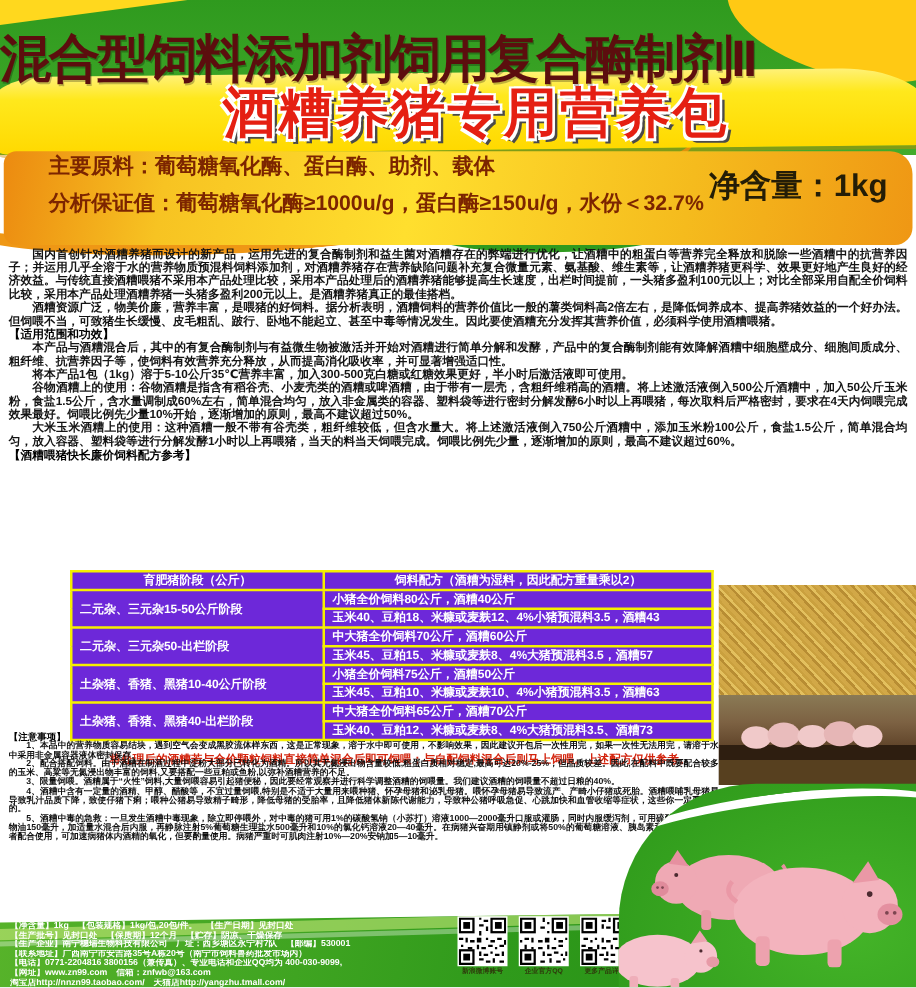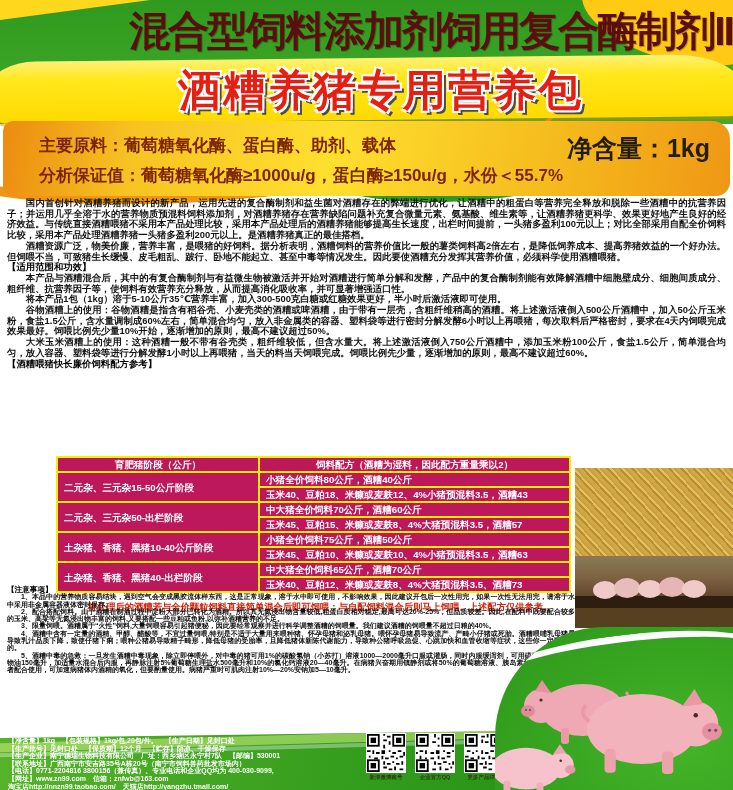--- a/index.html
+++ b/index.html
@@ -5,51 +5,51 @@
   html,body{margin:0;padding:0;background:#e8e8e8;}
   .poster{position:relative;width:733px;height:790px;background:#ffffff;overflow:hidden;
           font-family:"Liberation Sans","DejaVu Sans",sans-serif;}
   
   .header{position:absolute;top:0;left:0;right:0;height:124px;
           background:linear-gradient(180deg,#2f9a1e,#43ab2b);}
   .corner-tl{position:absolute;top:0;left:0;width:150px;height:20px;background:#ffd81e;
              clip-path:polygon(0 0,100% 0,0 100%);z-index:1;}
   .corner-tr{position:absolute;top:-26px;right:-36px;width:190px;height:86px;background:#ffc914;
              border-radius:50%;transform:rotate(16deg);z-index:1;}
-  .main-title{position:absolute;top:4px;left:0;right:0;text-align:right;z-index:4;
+  .main-title{position:absolute;top:20px;left:0;right:0;text-align:left;z-index:4;
               font-size:41px;font-weight:900;color:#5c0e0e;letter-spacing:-2px;
               text-shadow:1px 1px 0 rgba(0,0,0,.25);white-space:nowrap;}
   .orange-curve{position:absolute;top:64px;left:-80px;width:640px;height:120px;
                 border-bottom:15px solid #ef9715;border-radius:50%;transform:rotate(-5deg);z-index:1;}
   .banner{position:absolute;top:58px;left:-10px;right:-10px;height:62px;z-index:2;
           background:linear-gradient(180deg,#fff176 0%,#ffe81c 30%,#ffd900 100%);
           border-radius:46px 70px 14px 18px / 26px 34px 10px 12px;transform:rotate(-.6deg);
           box-shadow:0 3px 0 rgba(205,140,0,.45);}
   .subtitle{position:absolute;top:62px;left:0;right:0;text-align:center;z-index:3;
             font-size:43px;font-weight:900;color:#e51f12;letter-spacing:2px;white-space:nowrap;
             text-shadow:-2px -2px 0 #fff,2px -2px 0 #fff,-2px 2px 0 #fff,2px 2px 0 #fff,4px 4px 0 #4a4a4a;padding-left:28px;}
   
   .green-tongue{position:absolute;top:168px;left:315px;width:255px;height:34px;background:#2f9a1e;
                 border-radius:0 0 55% 45% / 0 0 30px 30px;z-index:1;}
   .gold-band{position:absolute;top:121px;left:3px;right:3px;height:75px;z-index:2;
              background:linear-gradient(100deg,#ec8a10 0%,#f7c322 18%,#ffdf2e 45%,#f5bb1d 75%,#ef9714 100%);
              border-radius:10px 18px 14px 10px;}
   .gold-line{margin:0;padding:0 0 0 36px;font-size:17px;font-weight:800;color:#7c2500;white-space:nowrap;}
-  .gold-line.l1{padding-top:13px;}
+  .gold-line.l1{}
   .gold-line.l2{padding-top:7px;}
   .net-content{position:absolute;top:11px;right:20px;font-size:25px;font-weight:900;color:#241d06;white-space:nowrap;}
   
   .body-copy{position:absolute;top:198px;left:7px;width:719px;z-index:1;
              font-size:9.4px;line-height:10.7px;color:#141414;font-weight:600;text-align:justify;}
   .body-copy p{margin:0;}
   .p-ind{text-indent:2em;}
   .sec-title{font-weight:700;color:#000;}
   
   .feed-table{position:absolute;top:456px;left:56px;width:515px;border-collapse:collapse;z-index:2;}
-  .feed-table td{border:2px solid #f5f000;background:#be185d;color:#ffffff;font-weight:800;
+  .feed-table td{border:2px solid #f5f000;background:#6d28d9;color:#ffffff;font-weight:800;
                  font-size:9.6px;line-height:11px;padding:1px 6px;}
   .feed-table td.stage{width:188px;}
   .feed-table td.th{text-align:center;}
   .table-note{position:absolute;top:601px;left:40px;width:560px;text-align:center;z-index:2;
               font-size:9.3px;font-weight:800;color:#d3240e;}
   
   .notes{position:absolute;top:586px;left:7px;width:568px;z-index:2;
          font-size:7px;line-height:7.3px;color:#101010;font-weight:600;text-align:justify;}
   .notes p{margin:0;}
   .notes .sec-title{font-size:7.6px;}
@@ -93,21 +93,21 @@
     <div class="corner-tr"></div>
     <div class="orange-curve"></div>
     <div class="banner"></div>
     <div class="main-title">混合型饲料添加剂饲用复合酶制剂II</div>
     <div class="subtitle">酒糟养猪专用营养包</div>
   </div>
 
   <div class="green-tongue"></div>
   <div class="gold-band">
     <p class="gold-line l1"><span>主要原料：</span><span>葡萄糖氧化酶、蛋白酶、助剂、载体</span></p>
-    <p class="gold-line l2"><span>分析保证值：</span><span>葡萄糖氧化酶≥1000u/g，蛋白酶≥150u/g，水份＜55.7%</span></p>
+    <p class="gold-line l2"><span>分析保证值：</span><span>葡萄糖氧化酶≥1000u/g，蛋白酶≥150u/g，水份＜32.7%</span></p>
     <div class="net-content"><span>净含量：</span><span>1kg</span></div>
   </div>
 
   <div class="body-copy">
     <p class="p-ind">国内首创针对酒糟养猪而设计的新产品，运用先进的复合酶制剂和益生菌对酒糟存在的弊端进行优化，让酒糟中的粗蛋白等营养完全释放和脱除一些酒糟中的抗营养因子；并运用几乎全溶于水的营养物质预混料饲料添加剂，对酒糟养猪存在营养缺陷问题补充复合微量元素、氨基酸、维生素等，让酒糟养猪更科学、效果更好地产生良好的经济效益。与传统直接酒糟喂猪不采用本产品处理比较，采用本产品处理后的酒糟养猪能够提高生长速度，出栏时间提前，一头猪多盈利100元以上；对比全部采用自配全价饲料比较，采用本产品处理酒糟养猪一头猪多盈利200元以上。是酒糟养猪真正的最佳搭档。</p>
     <p class="p-ind">酒糟资源广泛，物美价廉，营养丰富，是喂猪的好饲料。据分析表明，酒糟饲料的营养价值比一般的薯类饲料高2倍左右，是降低饲养成本、提高养猪效益的一个好办法。但饲喂不当，可致猪生长缓慢、皮毛粗乱、跛行、卧地不能起立、甚至中毒等情况发生。因此要使酒糟充分发挥其营养价值，必须科学使用酒糟喂猪。</p>
     <p class="sec-title">【适用范围和功效】</p>
     <p class="p-ind">本产品与酒糟混合后，其中的有复合酶制剂与有益微生物被激活并开始对酒糟进行简单分解和发酵，产品中的复合酶制剂能有效降解酒糟中细胞壁成分、细胞间质成分、粗纤维、抗营养因子等，使饲料有效营养充分释放，从而提高消化吸收率，并可显著增强适口性。</p>
     <p class="p-ind">将本产品1包（1kg）溶于5-10公斤35℃营养丰富，加入300-500克白糖或红糖效果更好，半小时后激活液即可使用。</p>
     <p class="p-ind">谷物酒糟上的使用：谷物酒糟是指含有稻谷壳、小麦壳类的酒糟或啤酒糟，由于带有一层壳，含粗纤维稍高的酒糟。将上述激活液倒入500公斤酒糟中，加入50公斤玉米粉，食盐1.5公斤，含水量调制成60%左右，简单混合均匀，放入非金属类的容器、塑料袋等进行密封分解发酵6小时以上再喂猪，每次取料后严格密封，要求在4天内饲喂完成效果最好。饲喂比例先少量10%开始，逐渐增加的原则，最高不建议超过50%。</p>

